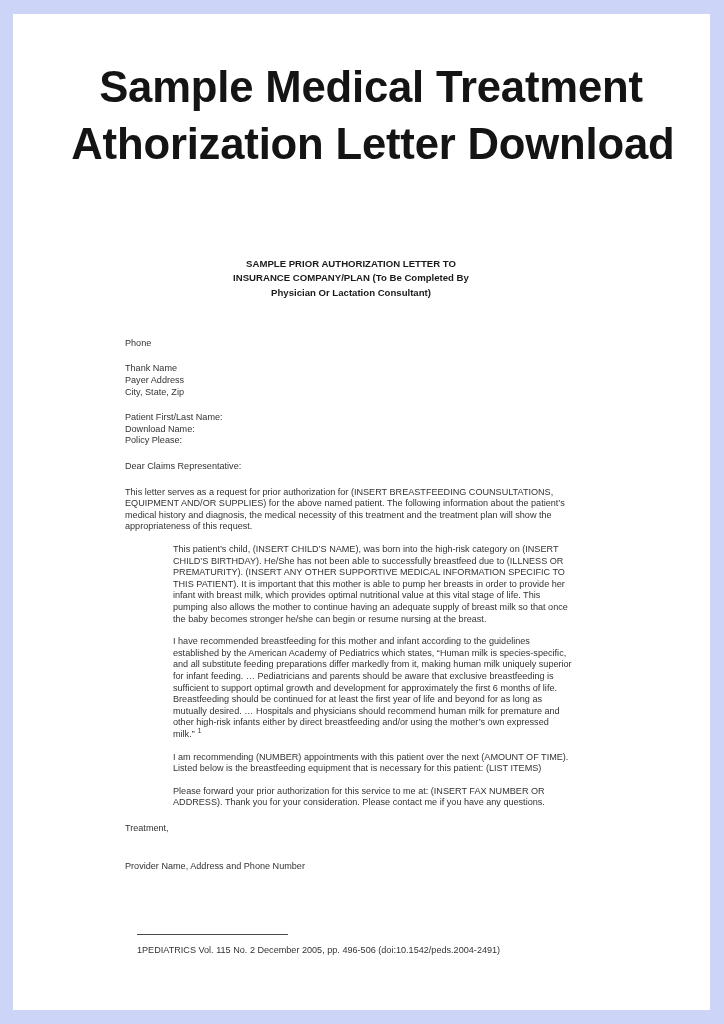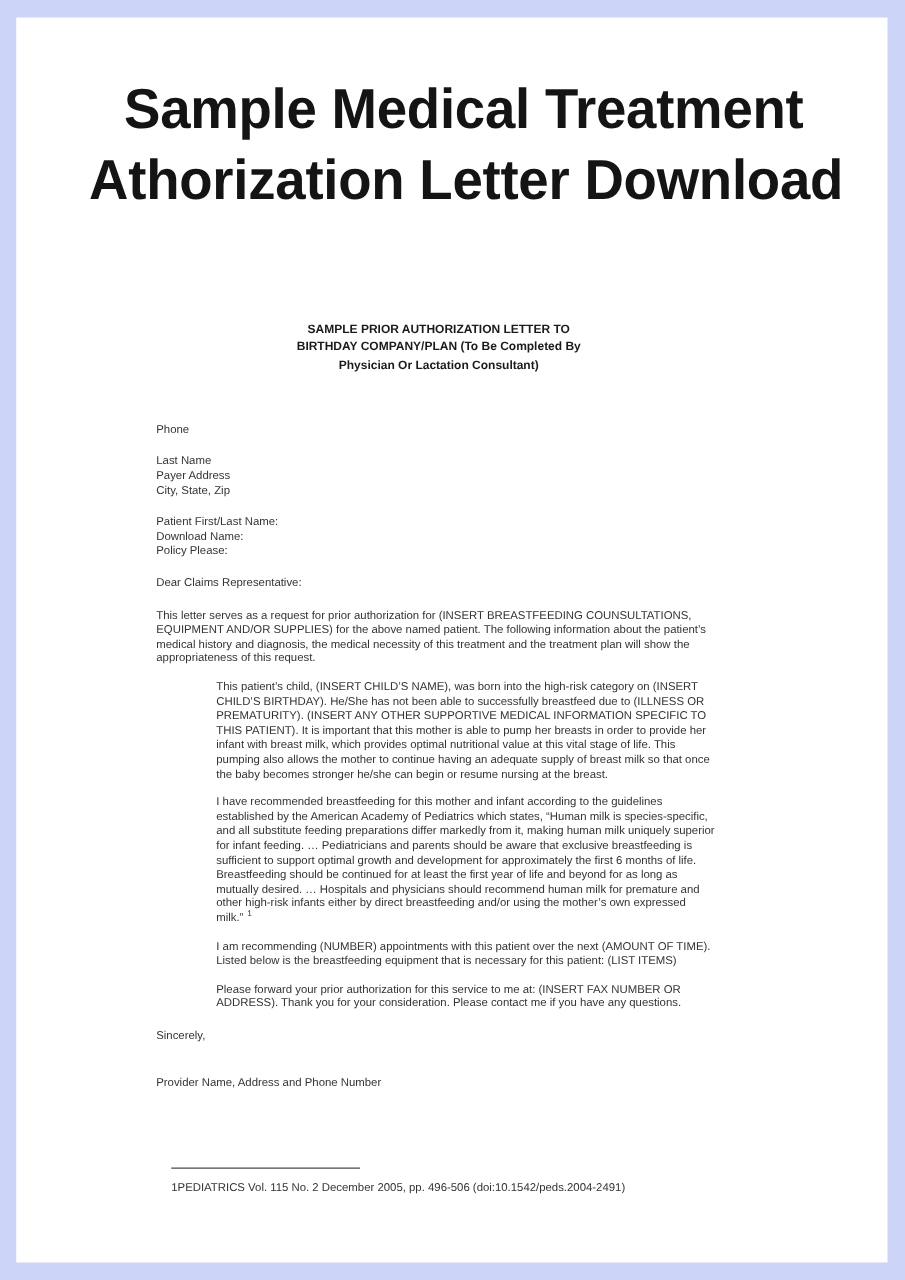--- a/index.html
+++ b/index.html
@@ -115,30 +115,30 @@
 
   <div class="page-title">
     <span class="tl">Sample Medical Treatment</span>
     <span class="tl">Athorization Letter Download</span>
   </div>
 
   <div class="letter">
 
     <div class="doc-heading">
       <span class="hl">SAMPLE PRIOR AUTHORIZATION LETTER TO</span>
-      <span class="hl">BIRTHDAY COMPANY/PLAN (To Be Completed By</span>
+      <span class="hl">INSURANCE COMPANY/PLAN (To Be Completed By</span>
       <span class="hl">Physician Or Lactation Consultant)</span>
     </div>
 
     <div class="block" style="margin-top:38px;">
       <span class="line">Phone</span>
     </div>
 
     <div class="block">
-      <span class="line">Last Name</span>
+      <span class="line">Thank Name</span>
       <span class="line">Payer Address</span>
       <span class="line">City, State, Zip</span>
     </div>
 
     <div class="block">
       <span class="line">Patient First/Last Name:</span>
       <span class="line">Download Name:</span>
       <span class="line">Policy Please:</span>
     </div>
 
@@ -148,21 +148,21 @@
 
     <div class="block">
       <p class="para">This letter serves as a request for prior authorization for (INSERT BREASTFEEDING COUNSULTATIONS, EQUIPMENT AND/OR SUPPLIES) for the above named patient. The following information about the patient’s medical history and diagnosis, the medical necessity of this treatment and the treatment plan will show the appropriateness of this request.</p>
       <p class="para">This patient’s child, (INSERT CHILD’S NAME), was born into the high-risk category on (INSERT CHILD’S BIRTHDAY). He/She has not been able to successfully breastfeed due to (ILLNESS OR PREMATURITY). (INSERT ANY OTHER SUPPORTIVE MEDICAL INFORMATION SPECIFIC TO THIS PATIENT). It is important that this mother is able to pump her breasts in order to provide her infant with breast milk, which provides optimal nutritional value at this vital stage of life. This pumping also allows the mother to continue having an adequate supply of breast milk so that once the baby becomes stronger he/she can begin or resume nursing at the breast.</p>
       <p class="para"><span>I have recommended breastfeeding for this mother and infant according to the guidelines established by the American Academy of Pediatrics which states, “Human milk is species-specific, and all substitute feeding preparations differ markedly from it, making human milk uniquely superior for infant feeding. … Pediatricians and parents should be aware that exclusive breastfeeding is sufficient to support optimal growth and development for approximately the first 6 months of life. Breastfeeding should be continued for at least the first year of life and beyond for as long as mutually desired. … Hospitals and physicians should recommend human milk for premature and other high-risk infants either by direct breastfeeding and/or using the mother’s own expressed milk.”</span><span class="sup">1</span></p>
       <p class="para">I am recommending (NUMBER) appointments with this patient over the next (AMOUNT OF TIME). Listed below is the breastfeeding equipment that is necessary for this patient: (LIST ITEMS)</p>
       <p class="para">Please forward your prior authorization for this service to me at: (INSERT FAX NUMBER OR ADDRESS). Thank you for your consideration. Please contact me if you have any questions.</p>
     </div>
 
     <div class="sign-block">
-      <span class="line">Sincerely,</span>
+      <span class="line">Treatment,</span>
       <span class="line provider-line">Provider Name, Address and Phone Number</span>
     </div>
 
   </div>
 
   <div class="footnote-wrap">
     <div class="footnote-rule"></div>
     <div class="footnote-text">1PEDIATRICS Vol. 115 No. 2 December 2005, pp. 496-506 (doi:10.1542/peds.2004-2491)</div>
   </div>
 

